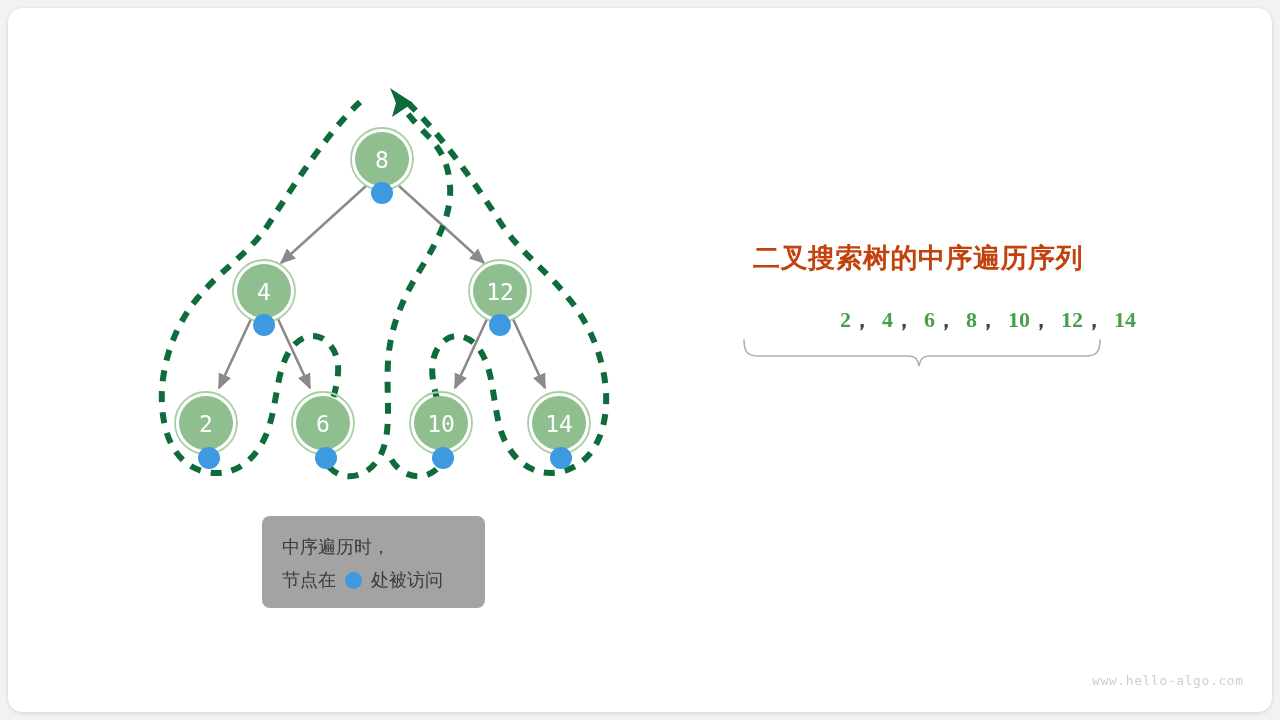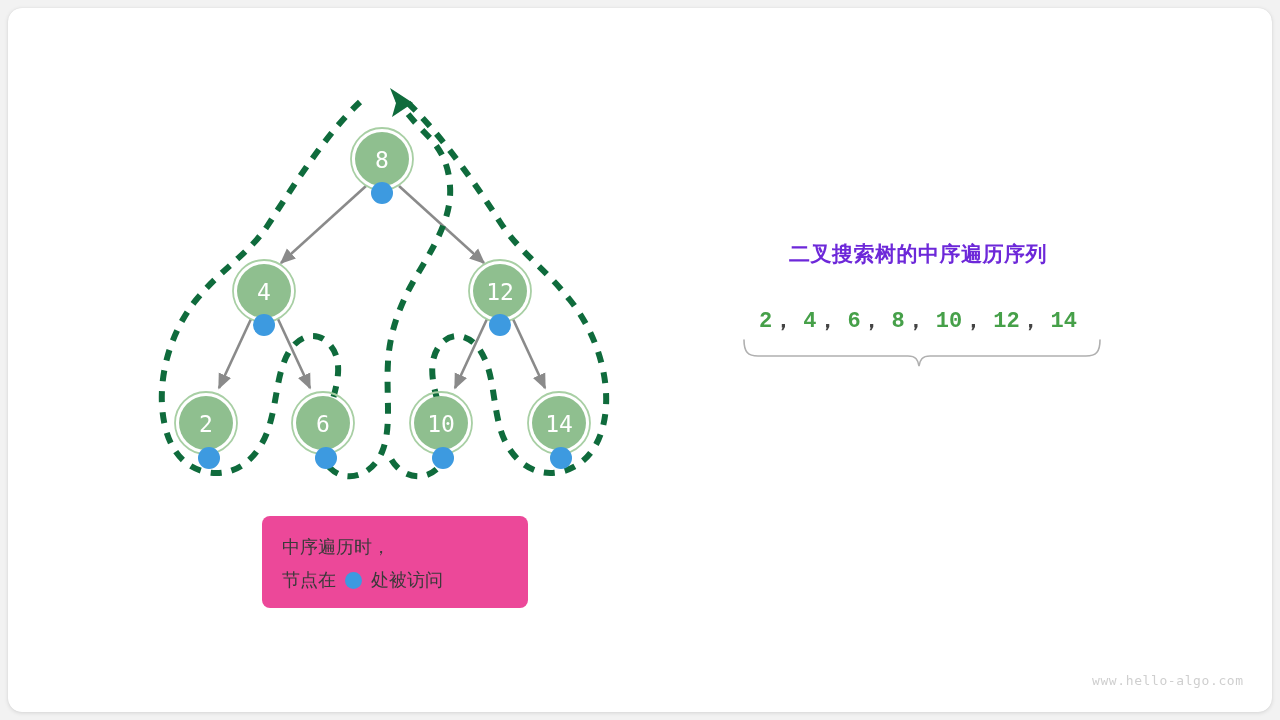--- a/index.html
+++ b/index.html
@@ -42,32 +42,32 @@
     fill: #ffffff;
     text-anchor: middle;
     dominant-baseline: central;
   }
   .panel-title {
     position: absolute;
     left: 700px;
     top: 240px;
     width: 436px;
     text-align: center;
-    font-size: 21px;
+    font-size: 27px;
     font-weight: bold;
-    color: #6d28d9;
+    color: #c2410c;
     letter-spacing: 0.5px;
   }
   .seq-row {
     position: absolute;
     left: 700px;
     top: 305px;
     width: 436px;
-    text-align: center;
-    font-family: Liberation Mono, monospace;
+    text-align: right;
+    font-family: Liberation Serif, serif;
     font-size: 22px;
     font-weight: bold;
     color: #444444;
     white-space: nowrap;
   }
   .seq-num { color: #46a049; }
   .seq-comma { color: #444444; }
   .seq-gap { display: inline-block; width: 9px; }
   .brace-label {
     position: absolute;
@@ -75,23 +75,23 @@
     top: 385px;
     width: 436px;
     text-align: center;
     font-size: 19px;
     color: #3a3a3a;
   }
   #legend {
     position: absolute;
     left: 262px;
     top: 516px;
-    width: 266px;
+    width: 223px;
     height: 92px;
-    background: #ec4899;
+    background: #a3a3a3;
     border-radius: 8px;
   }
   .legend-line {
     position: absolute;
     left: 20px;
     font-size: 18px;
     color: #3a3a3a;
     white-space: nowrap;
     line-height: 1;
   }

